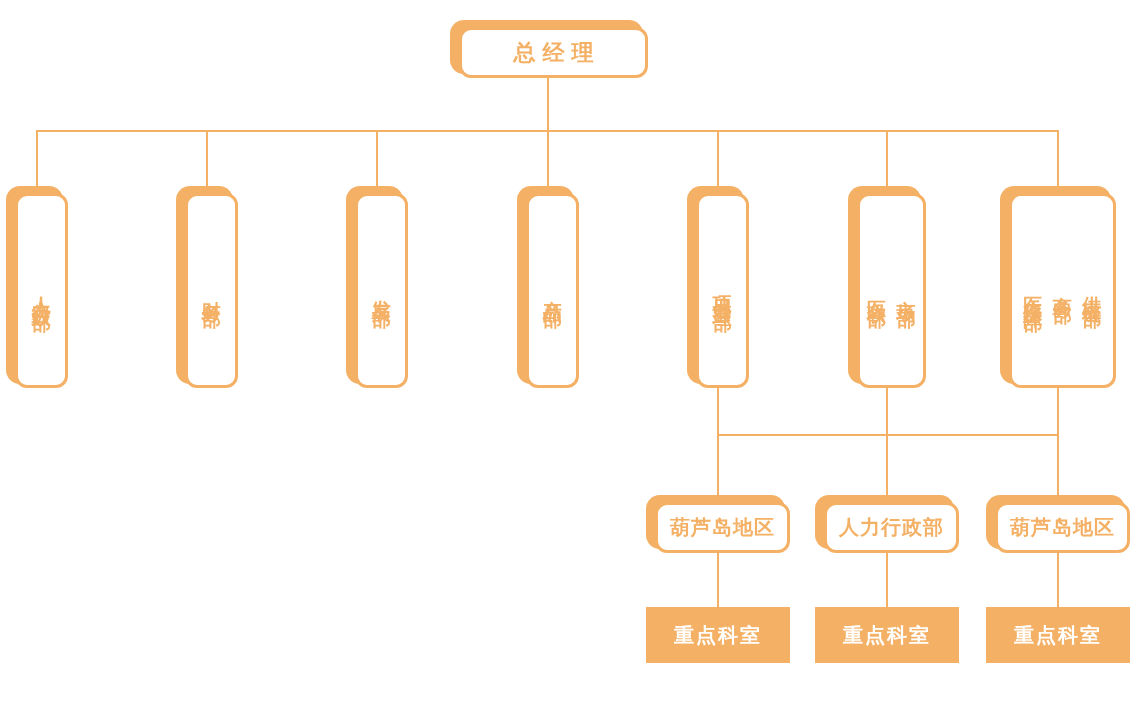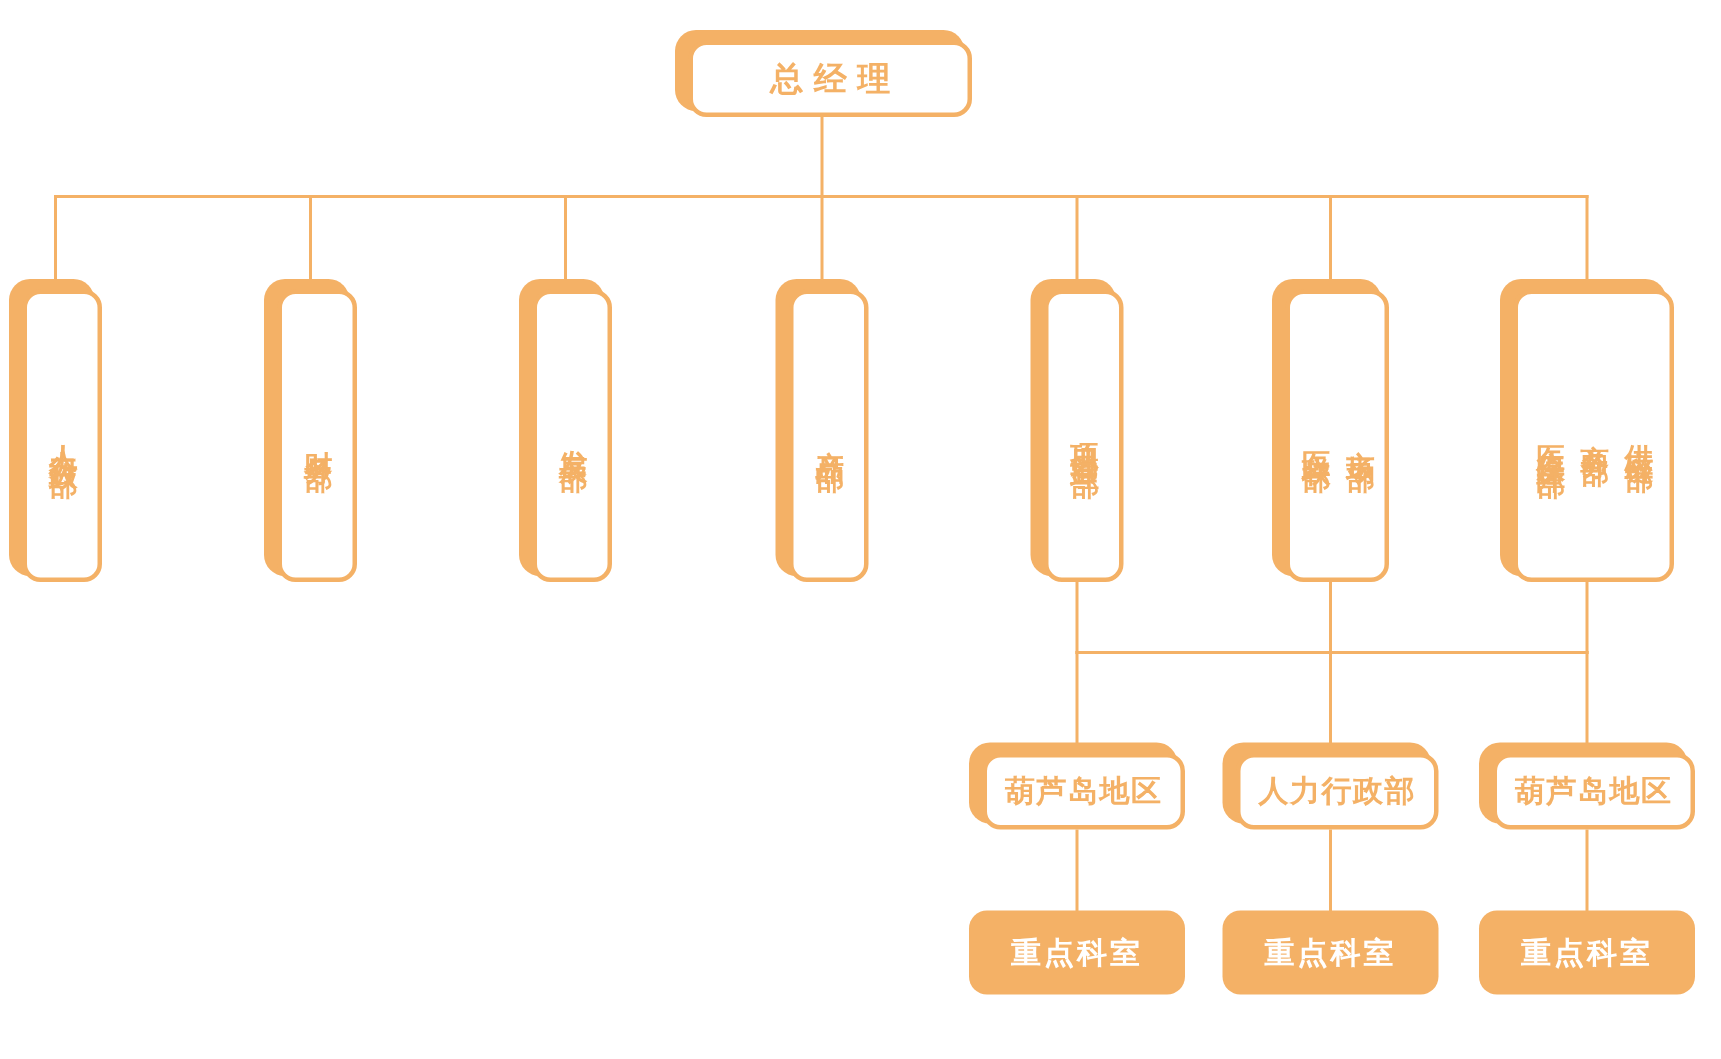--- a/index.html
+++ b/index.html
@@ -39,21 +39,21 @@
     white-space: pre-line;
     font-size: 19px; font-weight: bold; color: var(--accent);
     letter-spacing: 4px; line-height: 1.55;
   }
   .rlabel {
     font-size: 20px; font-weight: bold; color: var(--accent);
     letter-spacing: 1px; white-space: nowrap;
   }
   .solid {
     position: absolute;
-    background: var(--accent); border-radius: 12px;
+    background: var(--accent); border-radius: 0;
     display: flex; align-items: center; justify-content: center;
   }
   .klabel {
     font-size: 20px; font-weight: bold; color: #fff;
     letter-spacing: 2px; white-space: nowrap;
   }
 </style>
 </head>
 <body>
 

